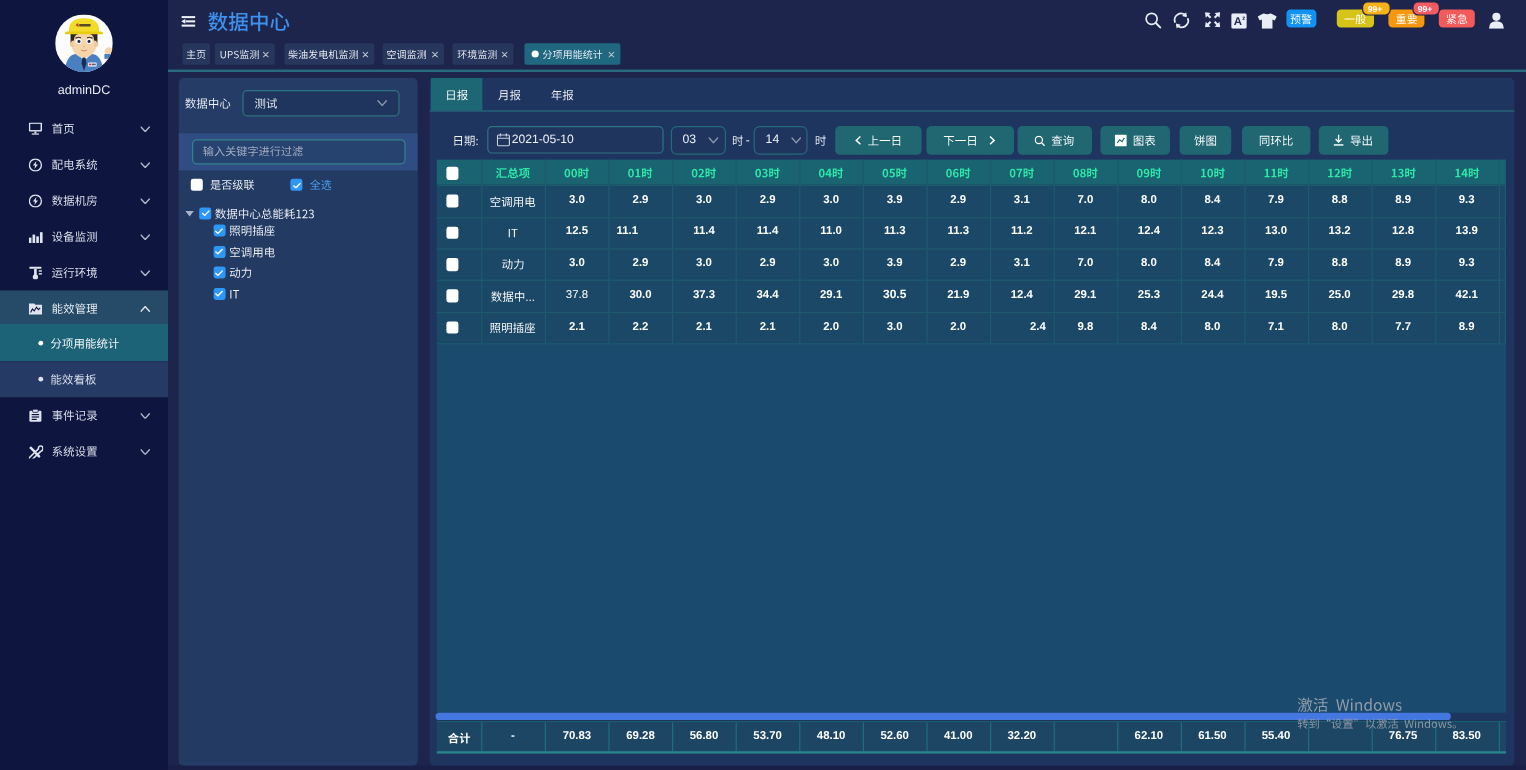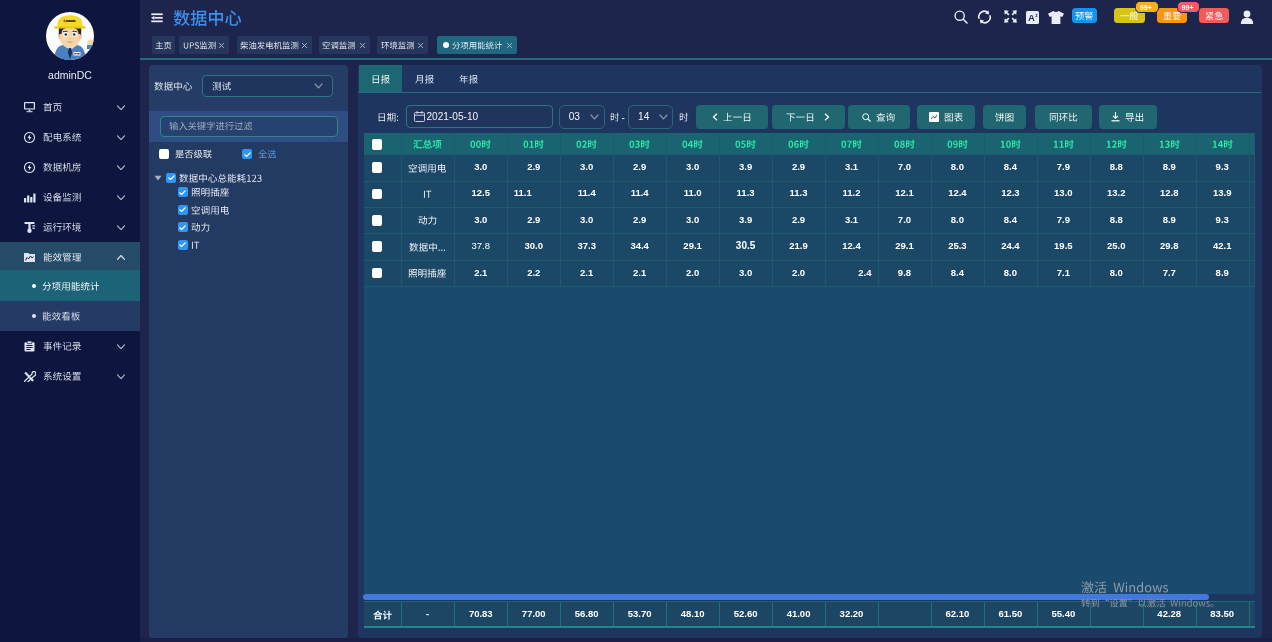--- a/index.html
+++ b/index.html
@@ -1035,33 +1035,33 @@
 <div style="position:absolute;left:1248.7px;top:601.7px;width:1px;height:24px;background:#1f6e7e;"></div>
 <div style="position:absolute;left:363.8px;top:625.7px;width:891.2px;height:2.4px;background:#27858a;"></div>
 <svg style="position:absolute;left:372.6px;top:608.5px;" width="19.2" height="12.0" viewBox="0 0 19.2 12.0">
     <g fill="#fff" transform="translate(0,9.79) scale(0.00960,-0.00960)">
       <use href="#q117" x="0"></use>
       <use href="#q118" x="1000"></use>
     </g>
   </svg>
 <div style="position:absolute;left:412.5px;top:608.0px;font-size:9.5px;color:#fff;font-weight:700;line-height:12.5px;width:30px;text-align:center;">-</div>
 <div style="position:absolute;left:458.78px;top:608.0px;font-size:9.5px;color:#fff;font-weight:700;line-height:12.5px;width:44px;text-align:center;">70.83</div>
-<div style="position:absolute;left:511.74px;top:608.0px;font-size:9.5px;color:#fff;font-weight:700;line-height:12.5px;width:44px;text-align:center;">77.00</div>
+<div style="position:absolute;left:511.74px;top:608.0px;font-size:9.5px;color:#fff;font-weight:700;line-height:12.5px;width:44px;text-align:center;">69.28</div>
 <div style="position:absolute;left:564.7px;top:608.0px;font-size:9.5px;color:#fff;font-weight:700;line-height:12.5px;width:44px;text-align:center;">56.80</div>
 <div style="position:absolute;left:617.6600000000001px;top:608.0px;font-size:9.5px;color:#fff;font-weight:700;line-height:12.5px;width:44px;text-align:center;">53.70</div>
 <div style="position:absolute;left:670.62px;top:608.0px;font-size:9.5px;color:#fff;font-weight:700;line-height:12.5px;width:44px;text-align:center;">48.10</div>
 <div style="position:absolute;left:723.5799999999999px;top:608.0px;font-size:9.5px;color:#fff;font-weight:700;line-height:12.5px;width:44px;text-align:center;">52.60</div>
 <div style="position:absolute;left:776.54px;top:608.0px;font-size:9.5px;color:#fff;font-weight:700;line-height:12.5px;width:44px;text-align:center;">41.00</div>
 <div style="position:absolute;left:829.5px;top:608.0px;font-size:9.5px;color:#fff;font-weight:700;line-height:12.5px;width:44px;text-align:center;">32.20</div>
 <div style="position:absolute;left:882.46px;top:608.0px;font-size:9.5px;color:#fff;font-weight:700;line-height:12.5px;width:44px;text-align:center;margin-top:45px;">65.00</div>
 <div style="position:absolute;left:935.4200000000001px;top:608.0px;font-size:9.5px;color:#fff;font-weight:700;line-height:12.5px;width:44px;text-align:center;">62.10</div>
 <div style="position:absolute;left:988.3800000000001px;top:608.0px;font-size:9.5px;color:#fff;font-weight:700;line-height:12.5px;width:44px;text-align:center;">61.50</div>
 <div style="position:absolute;left:1041.3400000000001px;top:608.0px;font-size:9.5px;color:#fff;font-weight:700;line-height:12.5px;width:44px;text-align:center;">55.40</div>
 <div style="position:absolute;left:1063px;top:608.0px;font-size:9.5px;color:#fff;font-weight:700;line-height:12.5px;width:44px;text-align:center;margin-top:44px;">63.80</div>
-<div style="position:absolute;left:1147.26px;top:608.0px;font-size:9.5px;color:#fff;font-weight:700;line-height:12.5px;width:44px;text-align:center;">42.28</div>
+<div style="position:absolute;left:1147.26px;top:608.0px;font-size:9.5px;color:#fff;font-weight:700;line-height:12.5px;width:44px;text-align:center;">76.75</div>
 <div style="position:absolute;left:1200.22px;top:608.0px;font-size:9.5px;color:#fff;font-weight:700;line-height:12.5px;width:44px;text-align:center;">83.50</div>
 <svg style="position:absolute;left:1080.5px;top:578.5px;" width="87.6" height="16.2" viewBox="0 0 87.6 16.2">
     <g fill="#939ea9" transform="translate(0,13.26) scale(0.01300,-0.01300)">
       <use href="#q119" x="0"></use>
       <use href="#q120" x="1000"></use>
       <use href="#q121" x="2480"></use>
       <use href="#q122" x="3358"></use>
       <use href="#q123" x="3633"></use>
       <use href="#q124" x="4243"></use>
       <use href="#q125" x="4863"></use>

